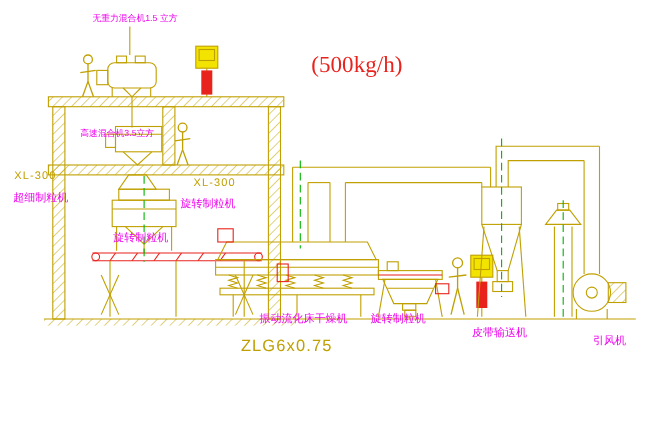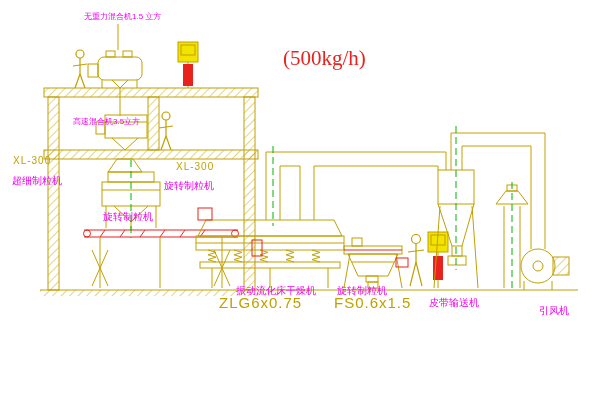--- a/index.html
+++ b/index.html
@@ -15,21 +15,21 @@
   .redf{ fill:var(--accent-red,#e8231d); stroke:none; }
   .grn { stroke:var(--centerline-green,#00b400); fill:none; stroke-width:1; stroke-dasharray:7 4; }
   .yf  { fill:var(--cabinet-yellow,#f2e300); stroke:var(--line-gold,#c0a000); stroke-width:1; }
   .p   { stroke:var(--line-gold,#c0a000); fill:none; stroke-width:1.2; }
 
   
   .lbl { position:absolute; white-space:nowrap; line-height:1.05; }
   .m   { color:var(--label-magenta,#ee00ee); font-size:10px; }
   .m8  { color:var(--label-magenta,#ee00ee); font-size:8px; }
   .g   { color:var(--line-gold,#c0a000); font-size:10px; letter-spacing:1px; }
-  .g15 { color:var(--line-gold,#c0a000); font-size:15px; letter-spacing:1px; }
+  .g15 { color:var(--line-gold,#c0a000); font-size:15px; letter-spacing:1px;margin-top:12px; }
   .title { position:absolute; left:283px; top:46px; display:flex; align-items:baseline; gap:2px;
            color:var(--accent-red,#e8231d); }
   .title .t1 { font-size:13px; letter-spacing:1px; }
   .title .t2 { font-size:21px; font-family:"Liberation Serif", serif; }
 </style>
 </head>
 <body>
 
 <div class="stage">
 
@@ -220,21 +220,20 @@
   <div class="lbl m8" style="left:84px;top:13px">无重力混合机1.5 立方</div>
   <div class="lbl m8" style="left:73px;top:118px">高速混合机3.5立方</div>
   <div class="lbl g" style="left:13px;top:156px">XL-300</div>
   <div class="lbl m" style="left:12px;top:176px">超细制粒机</div>
   <div class="lbl g" style="left:176px;top:162px">XL-300</div>
   <div class="lbl m" style="left:164px;top:181px">旋转制粒机</div>
   <div class="lbl m" style="left:103px;top:212px">旋转制粒机</div>
   <div class="lbl m" style="left:236px;top:286px">振动流化床干燥机</div>
   <div class="lbl g15" style="left:219px;top:295px">ZLG6x0.75</div>
   <div class="lbl m" style="left:337px;top:286px">旋转制粒机</div>
-  <div class="lbl g15" style="left:334px;top:295px">FS0.6x1.5</div>
   <div class="lbl m" style="left:429px;top:298px">皮带输送机</div>
   <div class="lbl m" style="left:539px;top:306px">引风机</div>
 
   <div class="title">
     <span class="t2">(500kg/h)</span>
   </div>
 
 </div>
 
 </body></html>

